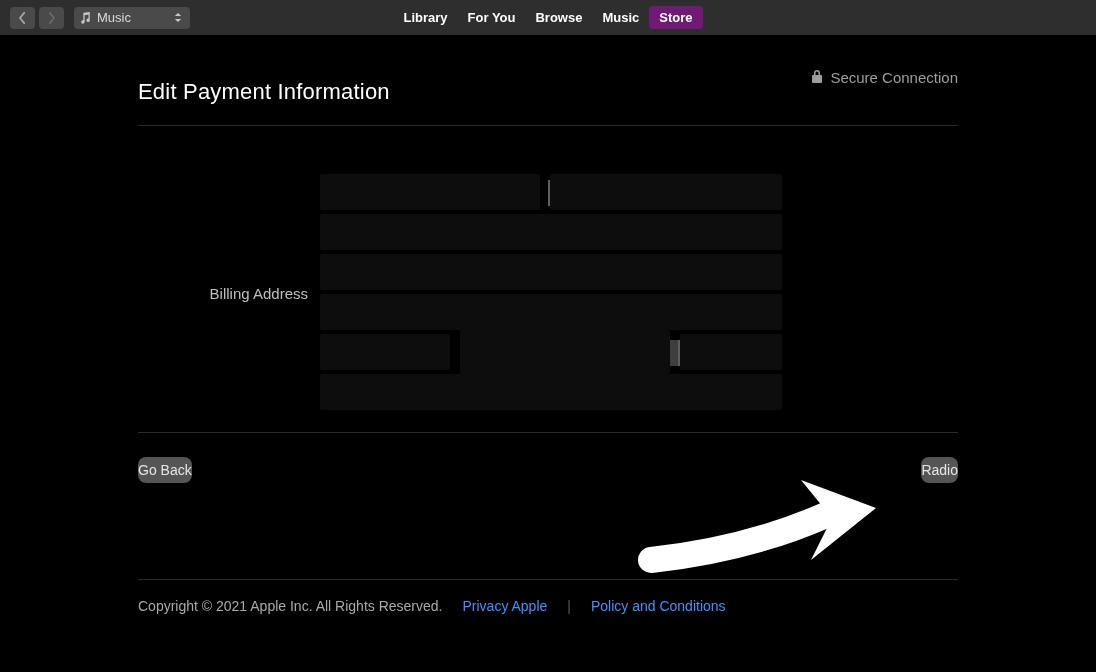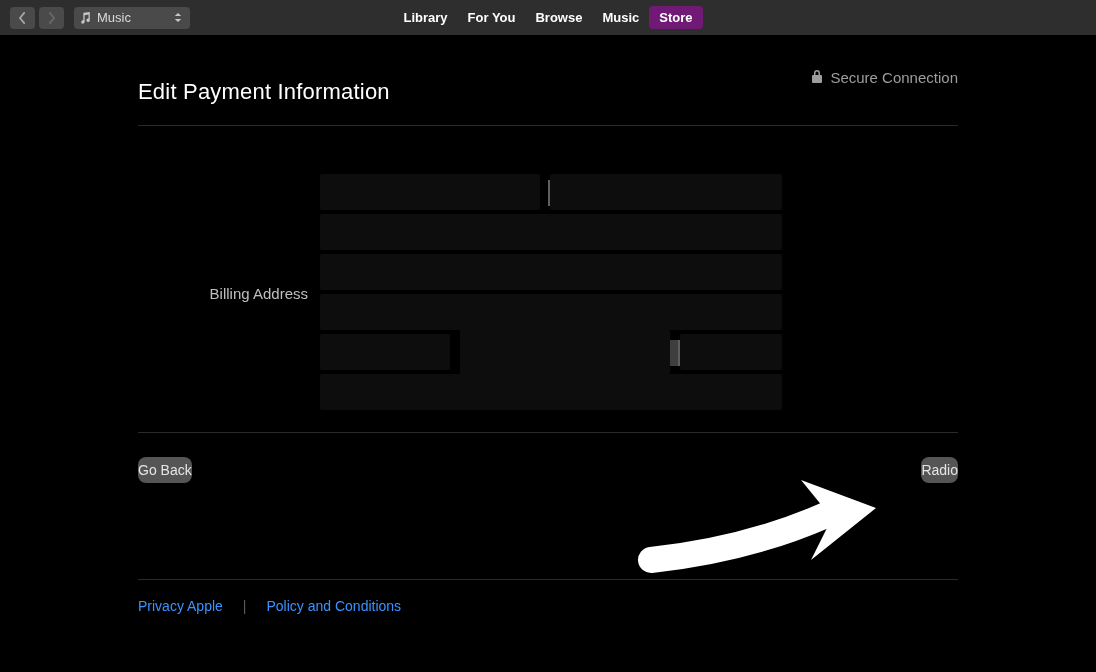--- a/index.html
+++ b/index.html
@@ -264,20 +264,21 @@
 
   <div class="hr"></div>
 
   <div class="button-row">
     <div class="btn">Go Back</div>
     <div class="btn">Radio</div>
   </div>
 
   <div class="footer-line"></div>
   <div class="footer">
+    <span>Copyright © 2021 Apple Inc. All Rights Reserved.</span>
     <a>Privacy Apple</a>
     <span class="sep">|</span>
     <a>Policy and Conditions</a>
   </div>
 </div>
 
 <div class="arrow">
   <svg viewBox="0 0 250 120">
     <path d="M15 100 Q 110 90 190 55" stroke="#fff" stroke-width="26" fill="none" stroke-linecap="round"></path>
     <path d="M165 20 L240 48 L175 100 L196 58 Z" fill="#fff"></path>

